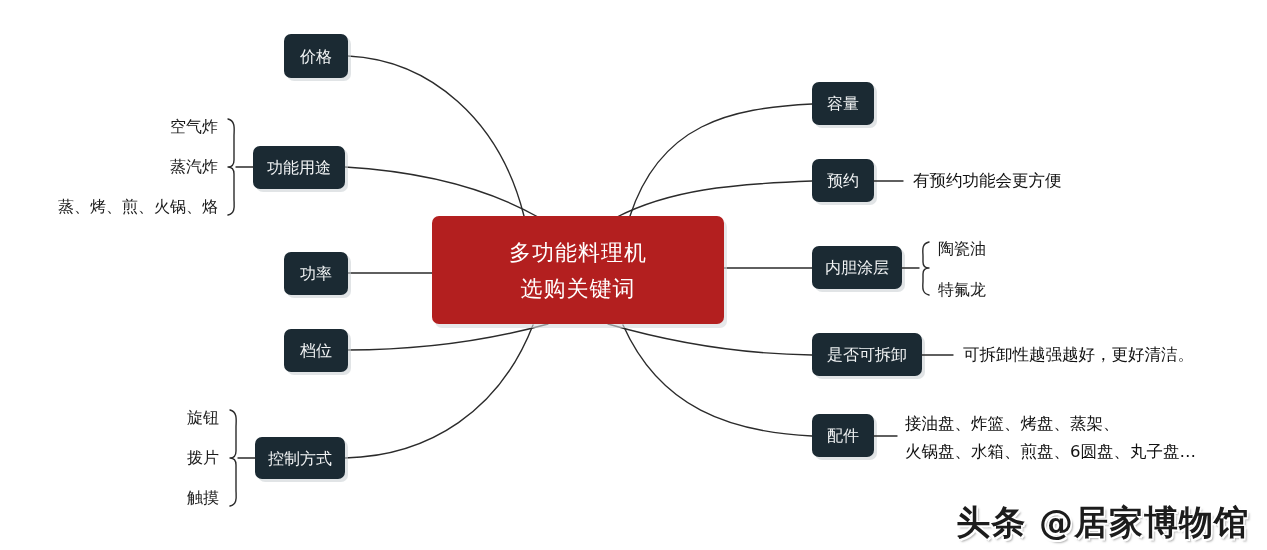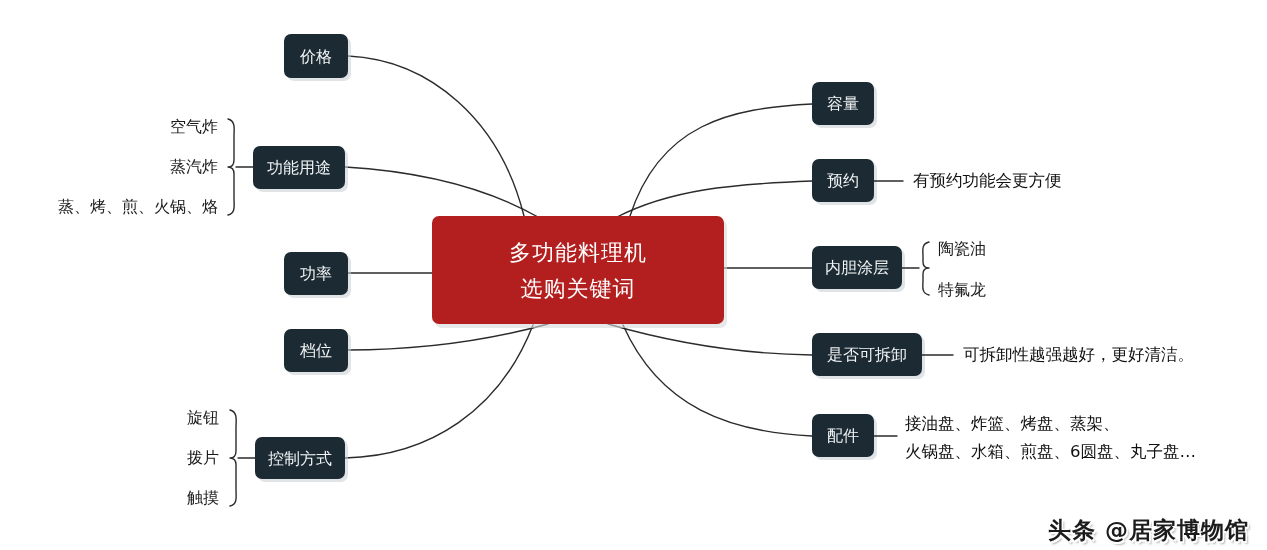--- a/index.html
+++ b/index.html
@@ -89,21 +89,21 @@
     font-family: "DejaVu Sans", "Liberation Sans", sans-serif;
     font-size: 16.5px;
     text-anchor: start;
     dominant-baseline: middle;
   }
   .watermark {
     position: absolute;
     right: 18px;
     bottom: 4px;
     font-family: "DejaVu Sans", "Liberation Sans", sans-serif;
-    font-size: 23px;
+    font-size: 34px;
     font-weight: bold;
     color: #1c1c1c;
     letter-spacing: 1px;
     text-shadow:
       1.5px 1.5px 0 #ffffff,
       -1.5px -1.5px 0 #ffffff,
       1.5px -1.5px 0 #ffffff,
       -1.5px 1.5px 0 #ffffff,
       2.5px 2.5px 2px rgba(120,120,120,0.55);
     white-space: nowrap;

